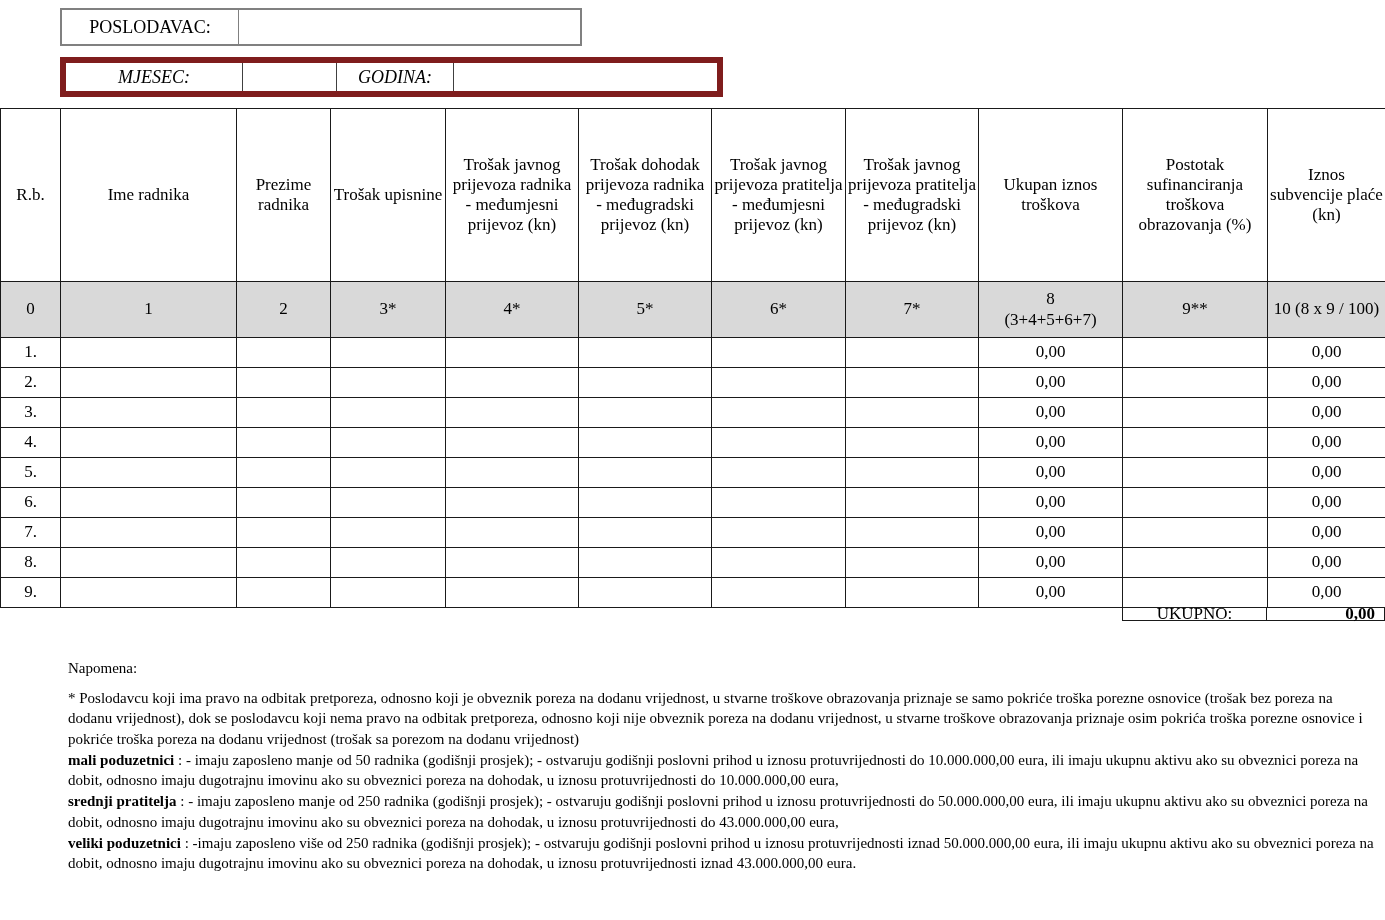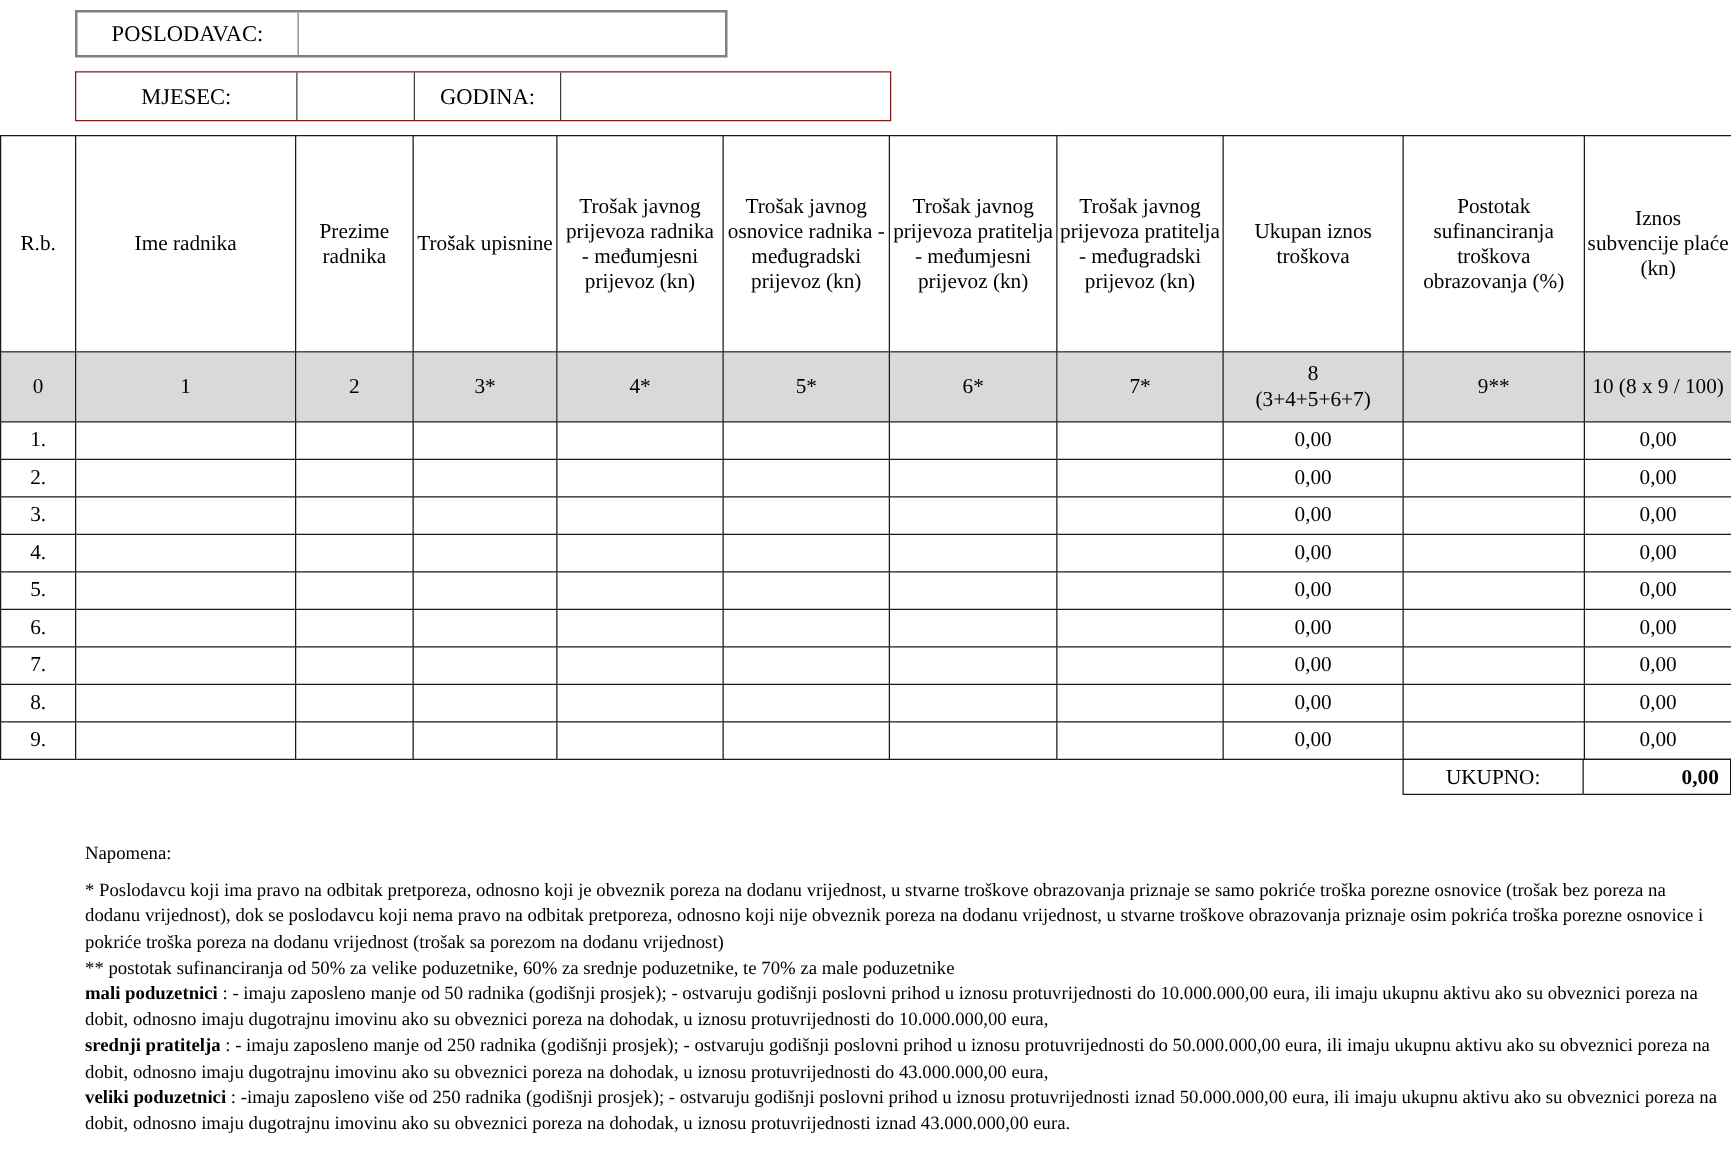--- a/index.html
+++ b/index.html
@@ -8,21 +8,21 @@
     width: 1385px; height: 920px;
     font-family: "Liberation Serif", "DejaVu Serif", serif;
     color: #000;
     overflow: hidden;
   }
 
   
   .toprow1 { display: flex; margin: 8px 0 0 60px; height: 38px; }
   .toprow2 { display: flex; margin: 11px 0 0 60px; height: 40px; }
   .hbox { display: flex; border: 2px solid #808080; height: 100%; }
-  .hbox2 { display: flex; border: 1px solid #7f1d1d; height: 100%; }
+  .hbox2 { display: flex; border: 6px solid #7f1d1d; height: 100%; font-style: italic; }
   .hcell { display: flex; align-items: center; justify-content: center;
            font-size: 18px; height: 100%; }
   .hbox .hcell + .hcell { border-left: 1px solid #808080; }
   .hbox2 .hcell + .hcell { border-left: 1px solid #404040; }
   .spacer { height: 100%; }
 
   
   table.main {
     border-collapse: collapse; table-layout: fixed;
     width: 1385px; margin: 11px 0 0 0;
@@ -33,21 +33,21 @@
     font-size: 17px; line-height: 1.18; padding: 1px 2px;
     overflow: hidden;
   }
   tr.header-row th { height: 173px; }
   tr.numbers-row td { height: 56px; background: #d9d9d9; white-space: pre-line; }
   tbody.rows tr { height: 30px; }
   td.c-iznos { font-weight: bold; text-align: right; padding-right: 9px; }
   td.c-rb { text-align: center; }
 
   
-  .ukupno-row { display: flex; margin: -1px 0 0 1122px; height: 29px; }
+  .ukupno-row { display: flex; margin: -1px 0 0 1122px; height: 14px; }
   .ukupno-row .ucell {
     border: 1px solid #1a1a1a; display: flex; align-items: center;
     font-size: 17px; height: 100%;
   }
   .ucell.ulabel { width: 145px; justify-content: center; }
   .ucell.uvalue { width: 118px; justify-content: flex-end;
                   padding-right: 9px; font-weight: bold; border-left: none; }
 
   
   .notes { margin: 37px 5px 0 68px; width: 1312px;
@@ -89,21 +89,21 @@
     <col style="width:145px">
       <col style="width:118px">
   </colgroup>
   <thead>
     <tr class="header-row">
       <th>R.b.</th>
       <th>Ime radnika</th>
       <th>Prezime radnika</th>
       <th>Trošak upisnine</th>
       <th>Trošak javnog prijevoza radnika - međumjesni prijevoz (kn)</th>
-      <th>Trošak javnog osnovice radnika - međugradski prijevoz (kn)</th>
+      <th>Trošak dohodak prijevoza radnika - međugradski prijevoz (kn)</th>
       <th>Trošak javnog prijevoza pratitelja - međumjesni prijevoz (kn)</th>
       <th>Trošak javnog prijevoza pratitelja - međugradski prijevoz (kn)</th>
       <th>Ukupan iznos troškova</th>
       <th>Postotak sufinanciranja troškova obrazovanja (%)</th>
       <th>Iznos subvencije plaće (kn)</th>
     </tr>
     <tr class="numbers-row">
       <td>0</td>
       <td>1</td>
       <td>2</td>
@@ -240,17 +240,16 @@
 </table>
 
 <div class="ukupno-row">
   <div class="ucell ulabel">UKUPNO:</div>
   <div class="ucell uvalue">0,00</div>
 </div>
 
 <div class="notes">
   <p class="title">Napomena:</p>
   <p>* Poslodavcu koji ima pravo na odbitak pretporeza, odnosno koji je obveznik poreza na dodanu vrijednost, u stvarne troškove obrazovanja priznaje se samo pokriće troška porezne osnovice (trošak bez poreza na dodanu vrijednost), dok se poslodavcu koji nema pravo na odbitak pretporeza, odnosno koji nije obveznik poreza na dodanu vrijednost, u stvarne troškove obrazovanja priznaje osim pokrića troška porezne osnovice i pokriće troška poreza na dodanu vrijednost (trošak sa porezom na dodanu vrijednost)</p>
-  <p>** postotak sufinanciranja od 50% za velike poduzetnike, 60% za srednje poduzetnike, te 70% za male poduzetnike</p>
   <p><b>mali poduzetnici</b><span> : - imaju zaposleno manje od 50 radnika (godišnji prosjek); - ostvaruju godišnji poslovni prihod u iznosu protuvrijednosti do 10.000.000,00 eura, ili imaju ukupnu aktivu ako su obveznici poreza na dobit, odnosno imaju dugotrajnu imovinu ako su obveznici poreza na dohodak, u iznosu protuvrijednosti do 10.000.000,00 eura,</span></p>
   <p><b>srednji pratitelja</b><span> : - imaju zaposleno manje od 250 radnika (godišnji prosjek); - ostvaruju godišnji poslovni prihod u iznosu protuvrijednosti do 50.000.000,00 eura, ili imaju ukupnu aktivu ako su obveznici poreza na dobit, odnosno imaju dugotrajnu imovinu ako su obveznici poreza na dohodak, u iznosu protuvrijednosti do 43.000.000,00 eura,</span></p>
   <p><b>veliki poduzetnici</b><span> : -imaju zaposleno više od 250 radnika (godišnji prosjek); - ostvaruju godišnji poslovni prihod u iznosu protuvrijednosti iznad 50.000.000,00 eura, ili imaju ukupnu aktivu ako su obveznici poreza na dobit, odnosno imaju dugotrajnu imovinu ako su obveznici poreza na dohodak, u iznosu protuvrijednosti iznad 43.000.000,00 eura.</span></p>
 </div>
 
 </body></html>

